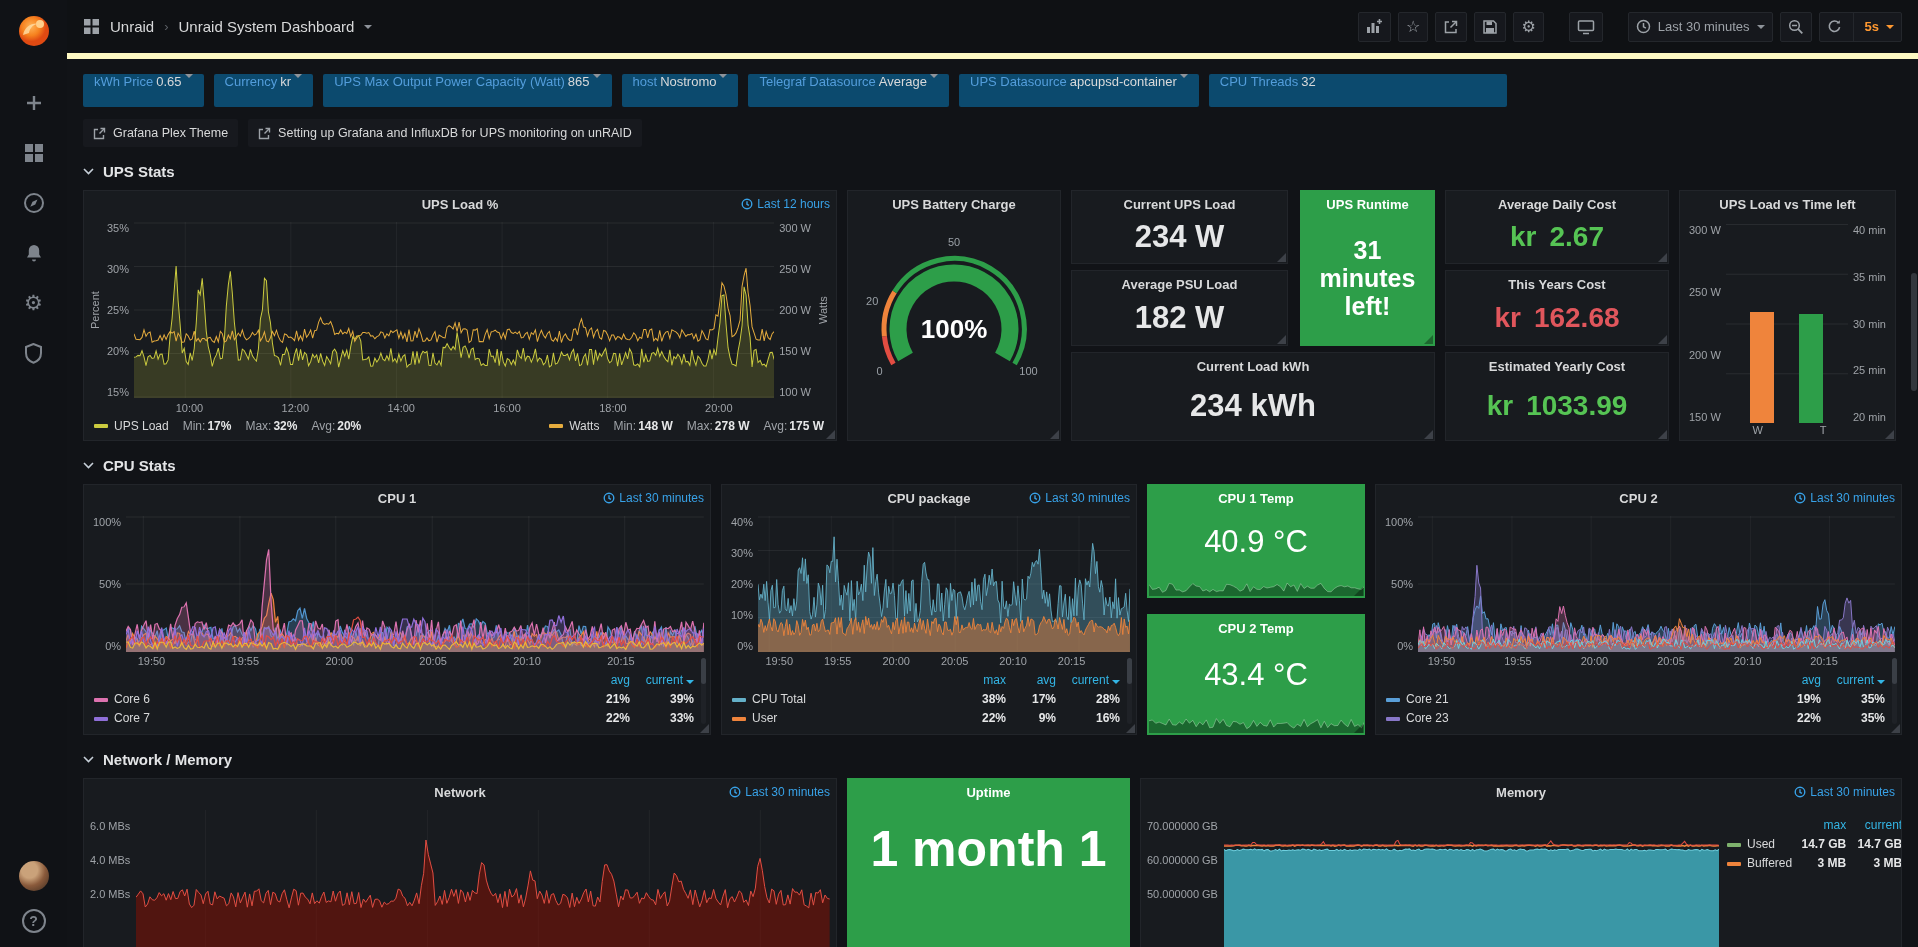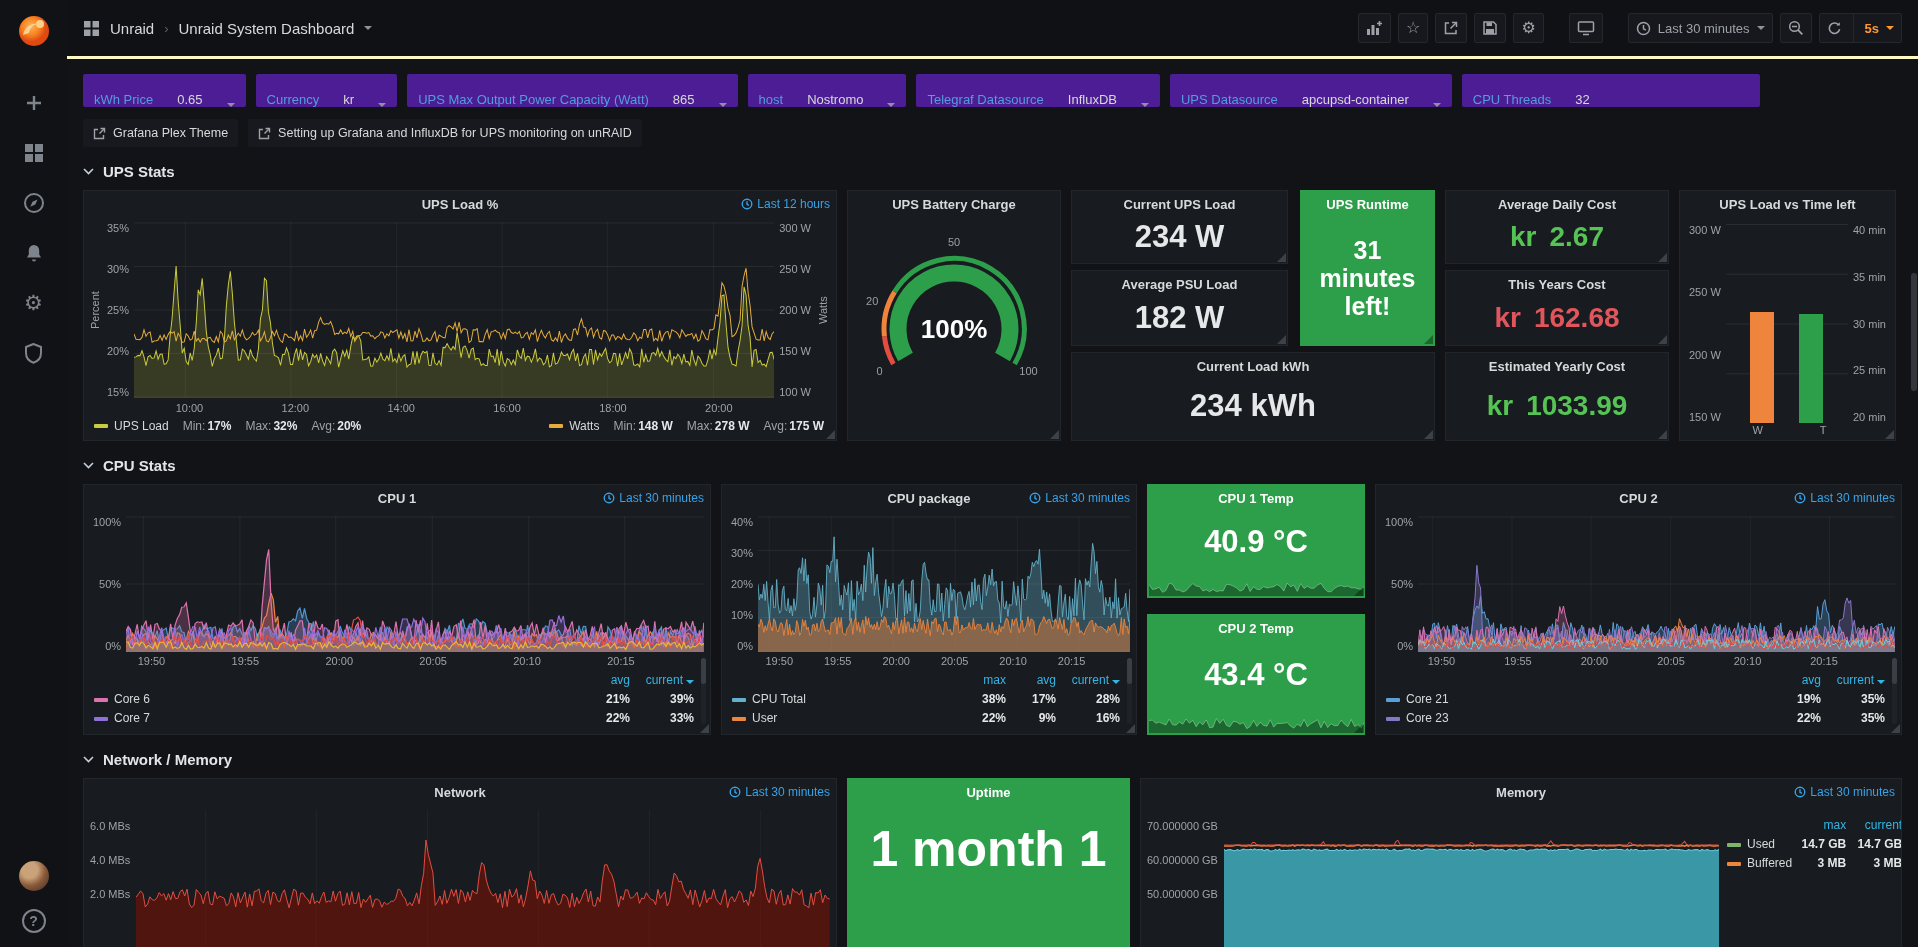--- a/index.html
+++ b/index.html
@@ -11,36 +11,36 @@
 
 .sidebar{width:67px;flex-shrink:0;background:#101216;display:flex;flex-direction:column;align-items:center;padding:11px 0 14px}
 .logo{width:38px;height:38px;margin-bottom:42px;cursor:pointer}
 .sb-icon{width:24px;height:24px;margin-bottom:26px;color:#7e848c;display:flex;align-items:center;justify-content:center;cursor:pointer;font-size:21px}
 .sb-bottom{margin-top:auto;display:flex;flex-direction:column;align-items:center;gap:18px}
 .avatar{width:30px;height:30px;border-radius:50%;background:radial-gradient(circle at 35% 30%,#caa27a 0 28%,#8a5a3b 55%,#3a2a1f 100%);cursor:pointer}
 .help{width:24px;height:24px;border-radius:50%;border:2px solid #7e848c;color:#7e848c;display:flex;align-items:center;justify-content:center;font-size:14px;font-weight:700;cursor:pointer}
 
 
 .main{flex:1;display:flex;flex-direction:column;min-width:0}
-.navbar{height:59px;flex-shrink:0;background:#0f1114;border-bottom:3px solid #fef9c3;display:flex;align-items:center;padding:0 16px}
+.navbar{height:59px;flex-shrink:0;background:#0f1114;border-bottom:6px solid #fef9c3;display:flex;align-items:center;padding:0 16px}
 .bc{display:flex;align-items:center;gap:10px;font-size:15px;color:#d8d9da}
 .bc-item{cursor:pointer}
 .bc-sep{color:#5c6066;font-size:13px}
 .caret{width:0;height:0;border-left:4px solid transparent;border-right:4px solid transparent;border-top:4px solid #8e939a;display:inline-block}
 .nav-right{margin-left:auto;display:flex;align-items:center;gap:7px}
 .nbtn{height:30px;min-width:30px;background:#16181d;border:1px solid #24272c;border-radius:2px;color:#9da2a8;display:flex;align-items:center;justify-content:center;gap:7px;padding:0 7px;font-size:13px;cursor:pointer}
 .nbtn .glyph{font-size:16px;line-height:1}
 .gap-l{margin-left:18px}
 .refresh-chip .rdiv{width:1px;align-self:stretch;background:#24272c;margin:0 4px}
 .rint{font-weight:700}
 
 
 .dash{flex:1;padding:15px 16px 0 16px;overflow:hidden;position:relative}
 .varrow{display:flex;gap:10px;margin-bottom:12px}
-.chip{height:33px;background:#4c1d95;border-radius:2px;display:flex;align-items:flex-end;gap:24px;padding:0 11px;font-size:13px;cursor:pointer}
+.chip{height:33px;background:#0c4a6e;border-radius:2px;display:flex;align-items:flex-start;gap:3px;padding:0 11px;font-size:13px;cursor:pointer}
 .chip-label{color:#539ddb;white-space:nowrap}
 .chip-value{color:#d8d9da;white-space:nowrap}
 .chip-input-box{width:298px}
 .var-input{flex:1;background:transparent;border:none;outline:none;color:#d8d9da;font-size:13px;font-family:inherit}
 .linkrow{display:flex;gap:10px;margin-bottom:6px}
 .dash-link{height:28px;background:#17191e;border-radius:2px;display:flex;align-items:center;gap:7px;padding:0 10px;font-size:12.5px;color:#d8d9da;cursor:pointer}
 .sec-h{display:flex;align-items:center;gap:9px;margin:16px 0 10px;cursor:pointer}
 .sec-title{font-size:15px;font-weight:700;color:#e3e4e6}
 .row{display:flex;gap:10px}
 .row.ups,.row.cpu{height:251px}
@@ -108,21 +108,21 @@
 .bars-plot{flex:1;position:relative;background:linear-gradient(rgba(255,255,255,.07) 1px,transparent 1px);background-size:100% 25%}
 .bar{position:absolute;bottom:0;width:24px;cursor:pointer}
 .bar.b0{left:20%}
 .bar.b1{left:60%}
 .bars-x{display:flex;justify-content:space-around;padding:1px 40px 4px 44px;font-size:11px;color:#9fa3a8;flex-shrink:0}
 
 
 .tempcol{width:218px;display:flex;flex-direction:column;gap:16px}
 .tempcol .panel:first-child{height:114px}
 .tempcol .panel:last-child{flex:1}
-.tval{flex:1;display:flex;align-items:center;justify-content:center;font-size:31px;font-weight:700;color:#fff;padding-bottom:26px}
+.tval{flex:1;display:flex;align-items:center;justify-content:center;font-size:31px;font-weight:400;color:#fff;padding-bottom:26px}
 .spark{position:absolute;left:1px;right:1px;bottom:1px;height:30px}
 .spark.tall{height:34px}
 .upt-val{flex:1;display:flex;align-items:flex-start;justify-content:center;font-size:50px;font-weight:700;color:#fff;padding-top:14px;white-space:nowrap}
 
 
 .nm-body{flex:1;display:flex;min-height:0;padding:4px 6px 0 4px}
 .nm-yt{width:auto;padding:10px 6px 0 2px;font-size:11px;color:#9fa3a8;text-align:right;white-space:nowrap}
 .nm-yt span{display:block;margin-bottom:22px}
 .nm-plot{flex:1;height:200px}
 .mem-leg{width:176px;padding:6px 12px 0 8px;font-size:12px;line-height:19px}
@@ -291,21 +291,21 @@
           <span class="chip-value">865</span>
           <span class="caret"></span>
         </div>
         <div class="chip">
           <span class="chip-label">host</span>
           <span class="chip-value">Nostromo</span>
           <span class="caret"></span>
         </div>
         <div class="chip">
           <span class="chip-label">Telegraf Datasource</span>
-          <span class="chip-value">InfluxDB</span>
+          <span class="chip-value">Average</span>
           <span class="caret"></span>
         </div>
         <div class="chip">
           <span class="chip-label">UPS Datasource</span>
           <span class="chip-value">apcupsd-container</span>
           <span class="caret"></span>
         </div>
         <div class="chip chip-input-box">
           <span class="chip-label">CPU Threads</span>
           <input class="var-input" value="32" style="">

